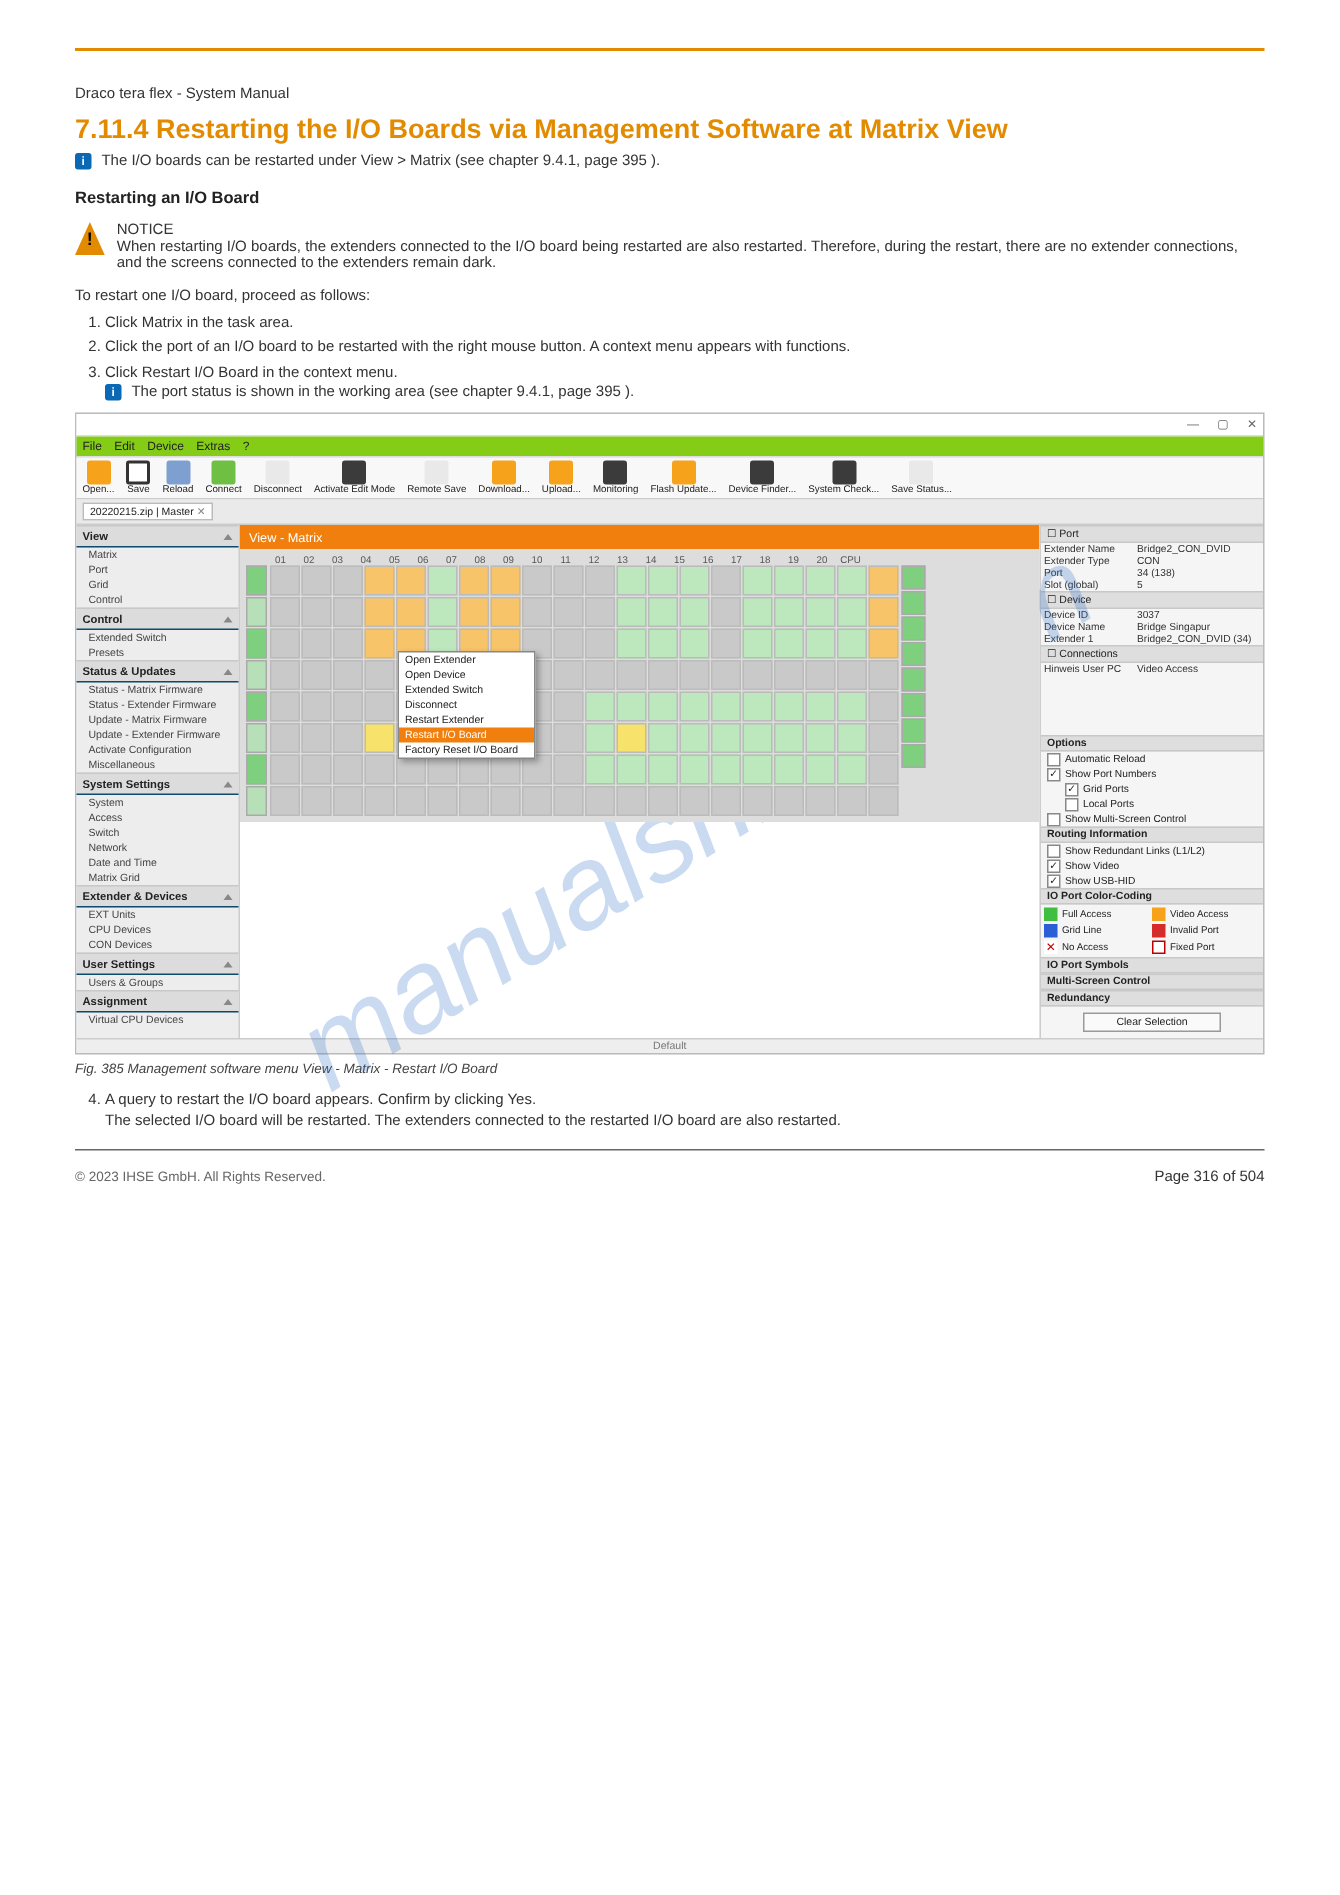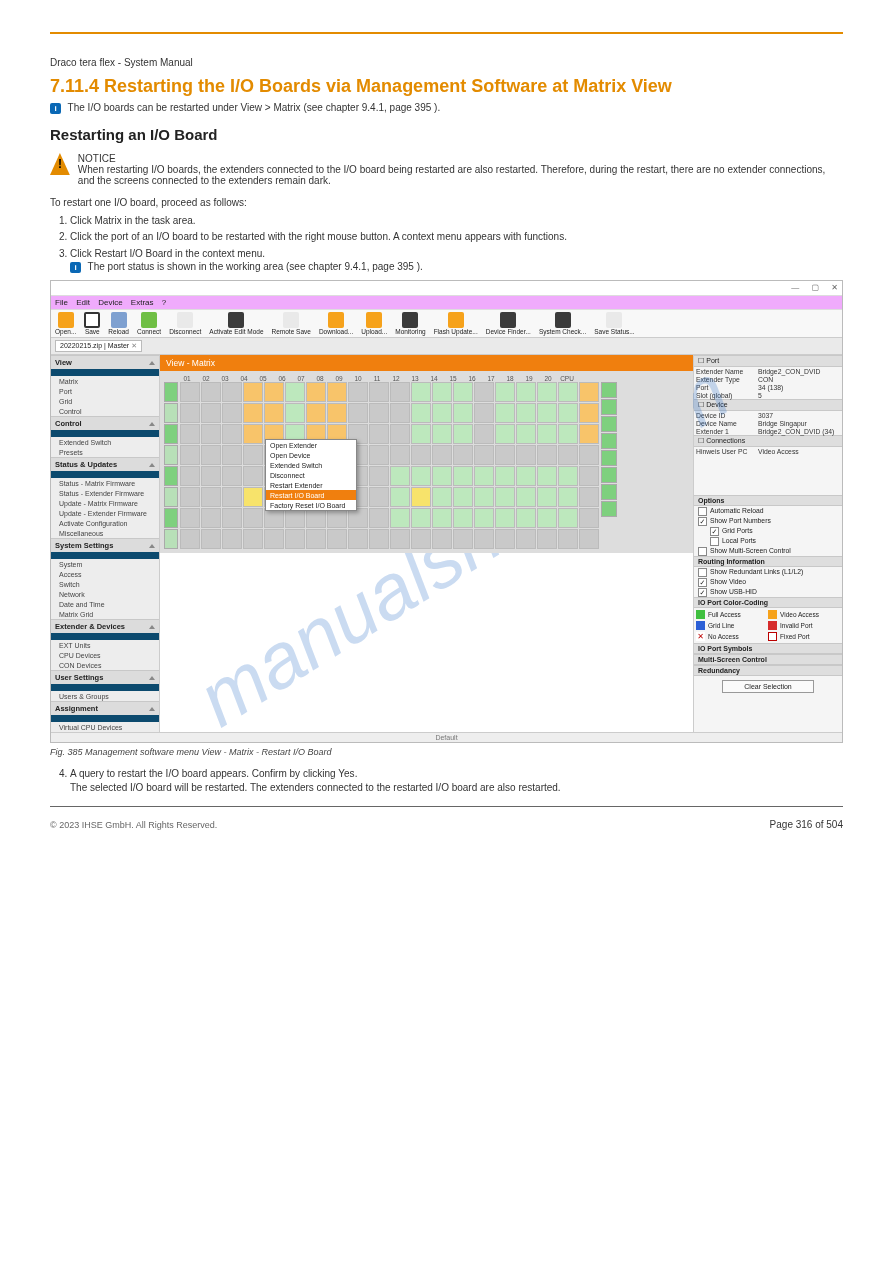--- a/index.html
+++ b/index.html
@@ -1,50 +1,50 @@
 <!DOCTYPE html>
 <html><head>
 <meta charset="utf-8">
 <style>
   body{margin:0;padding:0;font-family:Arial,Helvetica,sans-serif;font-size:10px;color:#333;background:#fff;width:893px}
   .page{padding:32px 50px 20px 50px}
   .rule{height:2px;background:#e38b00;margin:0 0 22px 0}
   .rule-thin{height:1px;background:#666;margin:12px 0}
   h2{font-size:18px;margin:6px 0 4px 0;font-weight:bold;color:#e38b00}
-  h3{font-size:15px;margin:12px 0 4px 0;font-weight:bold;color:#222}
+  h3{font-size:11px;margin:12px 0 4px 0;font-weight:bold;color:#222}
   p{font-size:10px;margin:4px 0;line-height:1.35}
   .copy{font-size:9px;color:#666}
   .pgno{float:right;font-size:10px}
   .symbol{display:inline-block;width:11px;height:11px;border-radius:2px;background:#0a68b5;color:#fff;font-weight:bold;text-align:center;line-height:11px;font-size:8px;margin-right:4px}
   .warn{display:flex;margin:10px 0}
   .warn .tri{width:26px;height:22px;background:#e38b00;clip-path:polygon(50% 0,100% 100%,0 100%);margin-right:8px;position:relative}
   .warn .tri::after{content:"!";position:absolute;left:0;right:0;top:4px;text-align:center;color:#000;font-weight:bold;font-size:12px}
   ol.steps{padding-left:18px;margin:4px 0}
   ol.steps li{margin:3px 2px;line-height:1.35}
   .bold{font-weight:normal}
   
   .shot{border:1px solid #bbb;background:#f4f4f4;font-size:8px;color:#222;margin:6px 0 4px 0}
   .titlebar{height:14px;background:#fff;border-bottom:1px solid #ddd;text-align:right;padding:0 4px;line-height:14px;color:#666}
   .titlebar span{margin-left:10px}
-  .menubar{background:#f0abfc;padding:2px 4px;border-bottom:1px solid #ddd}
+  .menubar{background:#84cc16;padding:2px 4px;border-bottom:1px solid #ddd}
   .menubar span{margin-right:6px}
   .toolbar{display:flex;background:#f8f8f8;border-bottom:1px solid #ccc}
   .tbtn{display:flex;flex-direction:column;align-items:center;padding:2px 4px;font-size:6.5px;line-height:1}
   .tico{width:16px;height:16px;border-radius:2px;margin-bottom:1px;background:#e9e9e9}
   .tico.orange{background:#f6a21b}
   .tico.green{background:#6fbf44}
   .tico.dark{background:#3b3b3b}
   .tico.save{background:#fff;border:2px solid #333;box-sizing:border-box}
   .tico.blue{background:#7ea0d0}
   .tabbar{background:#eaeaea;padding:2px 4px;border-bottom:1px solid #ccc}
   .tabbar .tab{display:inline-block;background:#fff;border:1px solid #bbb;padding:1px 4px;font-size:7px}
   .tabbar .x{margin-left:2px;color:#888}
   .body3{display:flex}
   .leftnav{width:108px;background:#ededed;border-right:1px solid #ccc}
-  .nhdr{background:#dcdcdc;padding:2px 4px;font-weight:bold;border-top:1px solid #c8c8c8;border-bottom:7px solid #0c4a6e;position:relative;font-size:7.5px}
+  .nhdr{background:#dcdcdc;padding:2px 4px;font-weight:bold;border-top:1px solid #c8c8c8;border-bottom:1px solid #0c4a6e;position:relative;font-size:7.5px}
   .nhdr::after{content:"";position:absolute;right:4px;top:5px;border-left:3px solid transparent;border-right:3px solid transparent;border-bottom:4px solid #888}
   .nitem{padding:1.5px 8px;font-size:7px;color:#444}
   .center{flex:1;background:#fff}
   .vtitle{background:#f07f0e;color:#fff;padding:3px 6px;font-weight:normal;font-size:8.5px}
   .grid{background:#ddd;padding:4px;position:relative;overflow:hidden}
   .ghdr{display:flex;gap:1px;margin-left:14px}
   .gh{width:18px;text-align:center;font-size:6.5px;color:#555}
   .gbody{display:flex}
   .gside{display:flex;flex-direction:column;gap:1px;margin-right:2px}
   .gsid{width:12px;height:18px;background:#7ed07e;border:1px solid #aaa}

